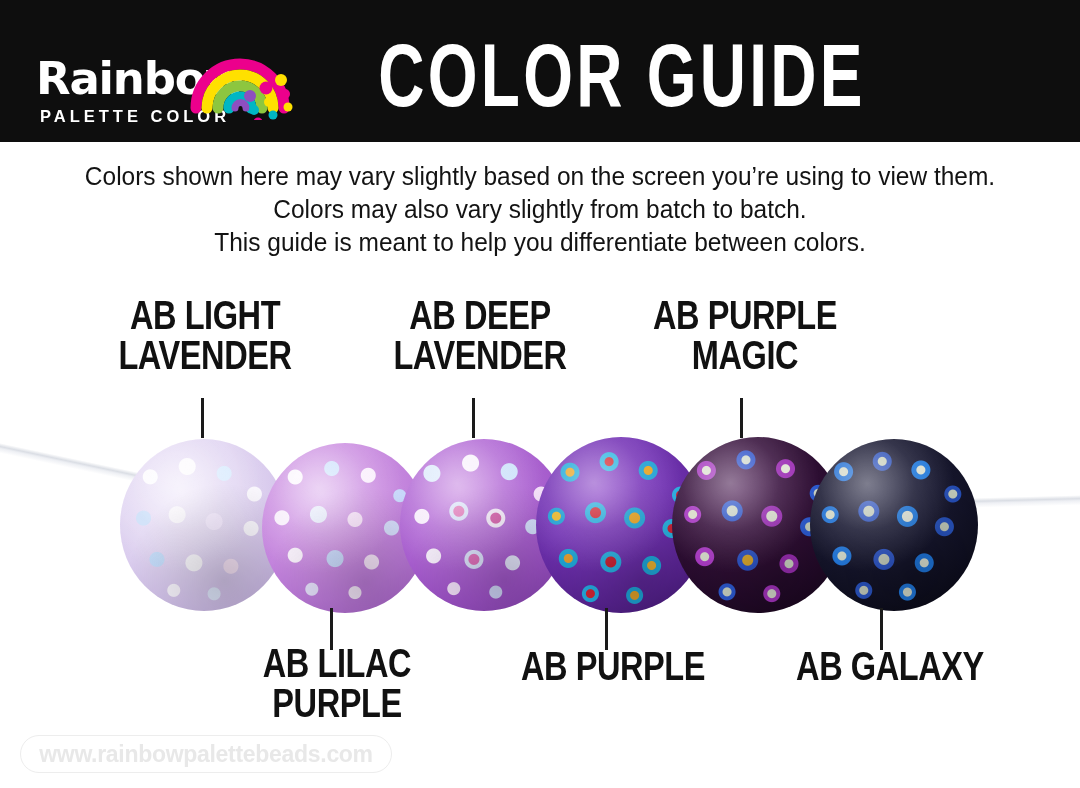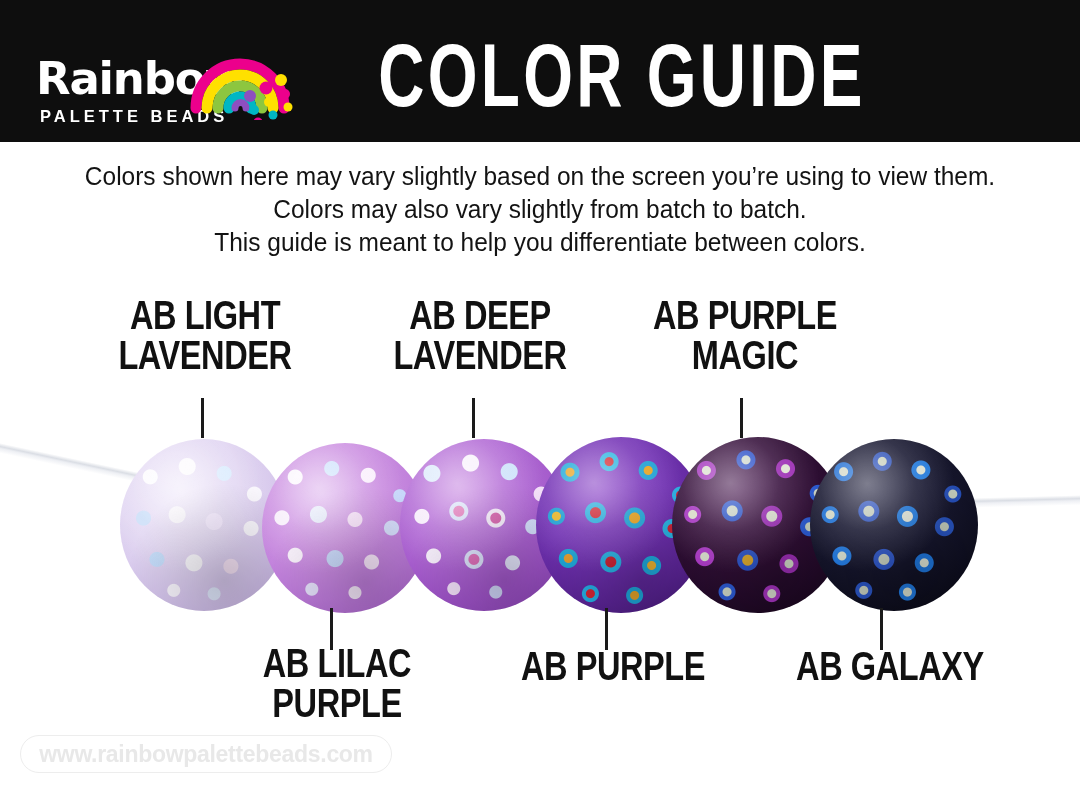--- a/index.html
+++ b/index.html
@@ -173,21 +173,21 @@
 </style>
 </head>
 <body>
 
 <div id="page">
 
   <div id="header-bar">
 
     <div id="logo-block">
       <div id="logo-wordmark">Rainbow</div>
-      <div id="logo-subwordmark">PALETTE BEADS</div>
+      <div id="logo-subwordmark">PALETTE COLOR</div>
 
       <svg id="logo-rainbow" viewBox="0 0 120 92" xmlns="http://www.w3.org/2000/svg">
         <g fill="none" stroke-linecap="round">
           <path d="M8 80 A44 44 0 0 1 96 80" stroke="#ec008c" stroke-width="11"></path>
           <path d="M19 80 A33 33 0 0 1 85 80" stroke="#ffe000" stroke-width="11"></path>
           <path d="M30 80 A22 22 0 0 1 74 80" stroke="#8dc63f" stroke-width="11"></path>
           <path d="M41 80 A11 11 0 0 1 63 80" stroke="#00b7c3" stroke-width="11"></path>
           <path d="M47 80 A5.5 5.5 0 0 1 58 80" stroke="#8e4fc0" stroke-width="7"></path>
         </g>
         <g>

